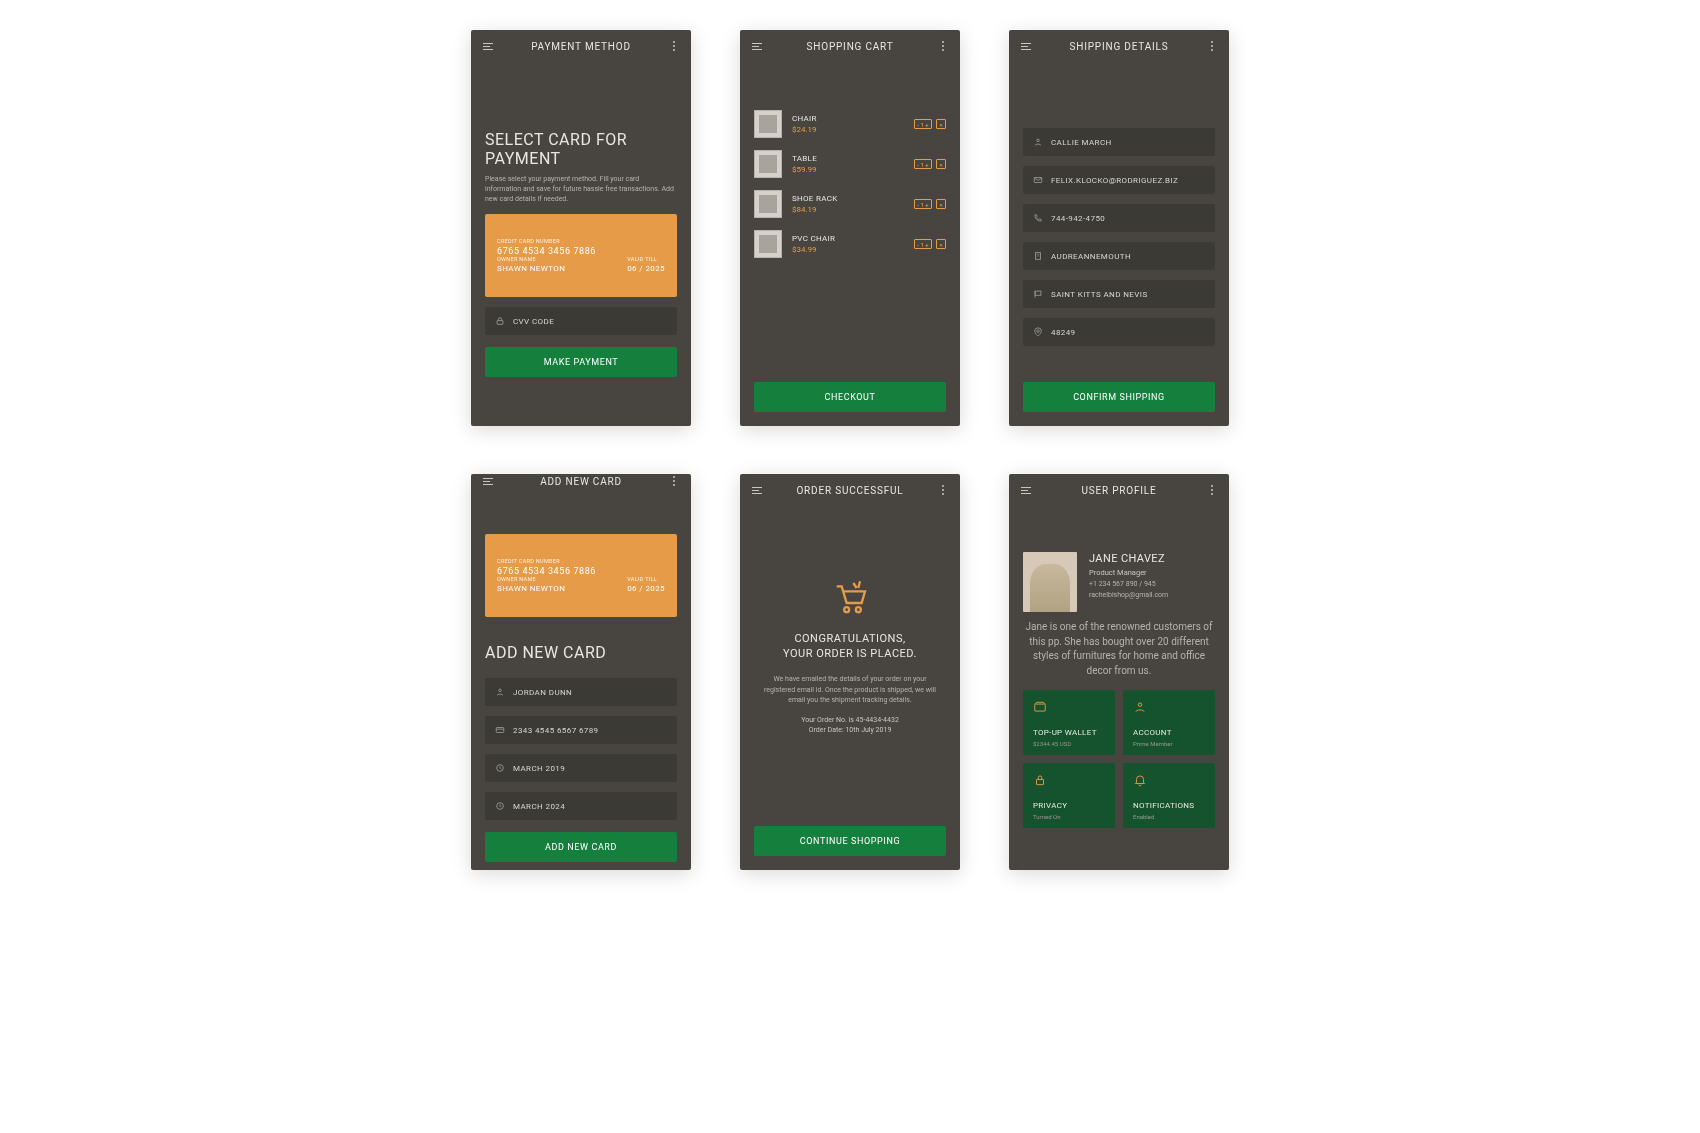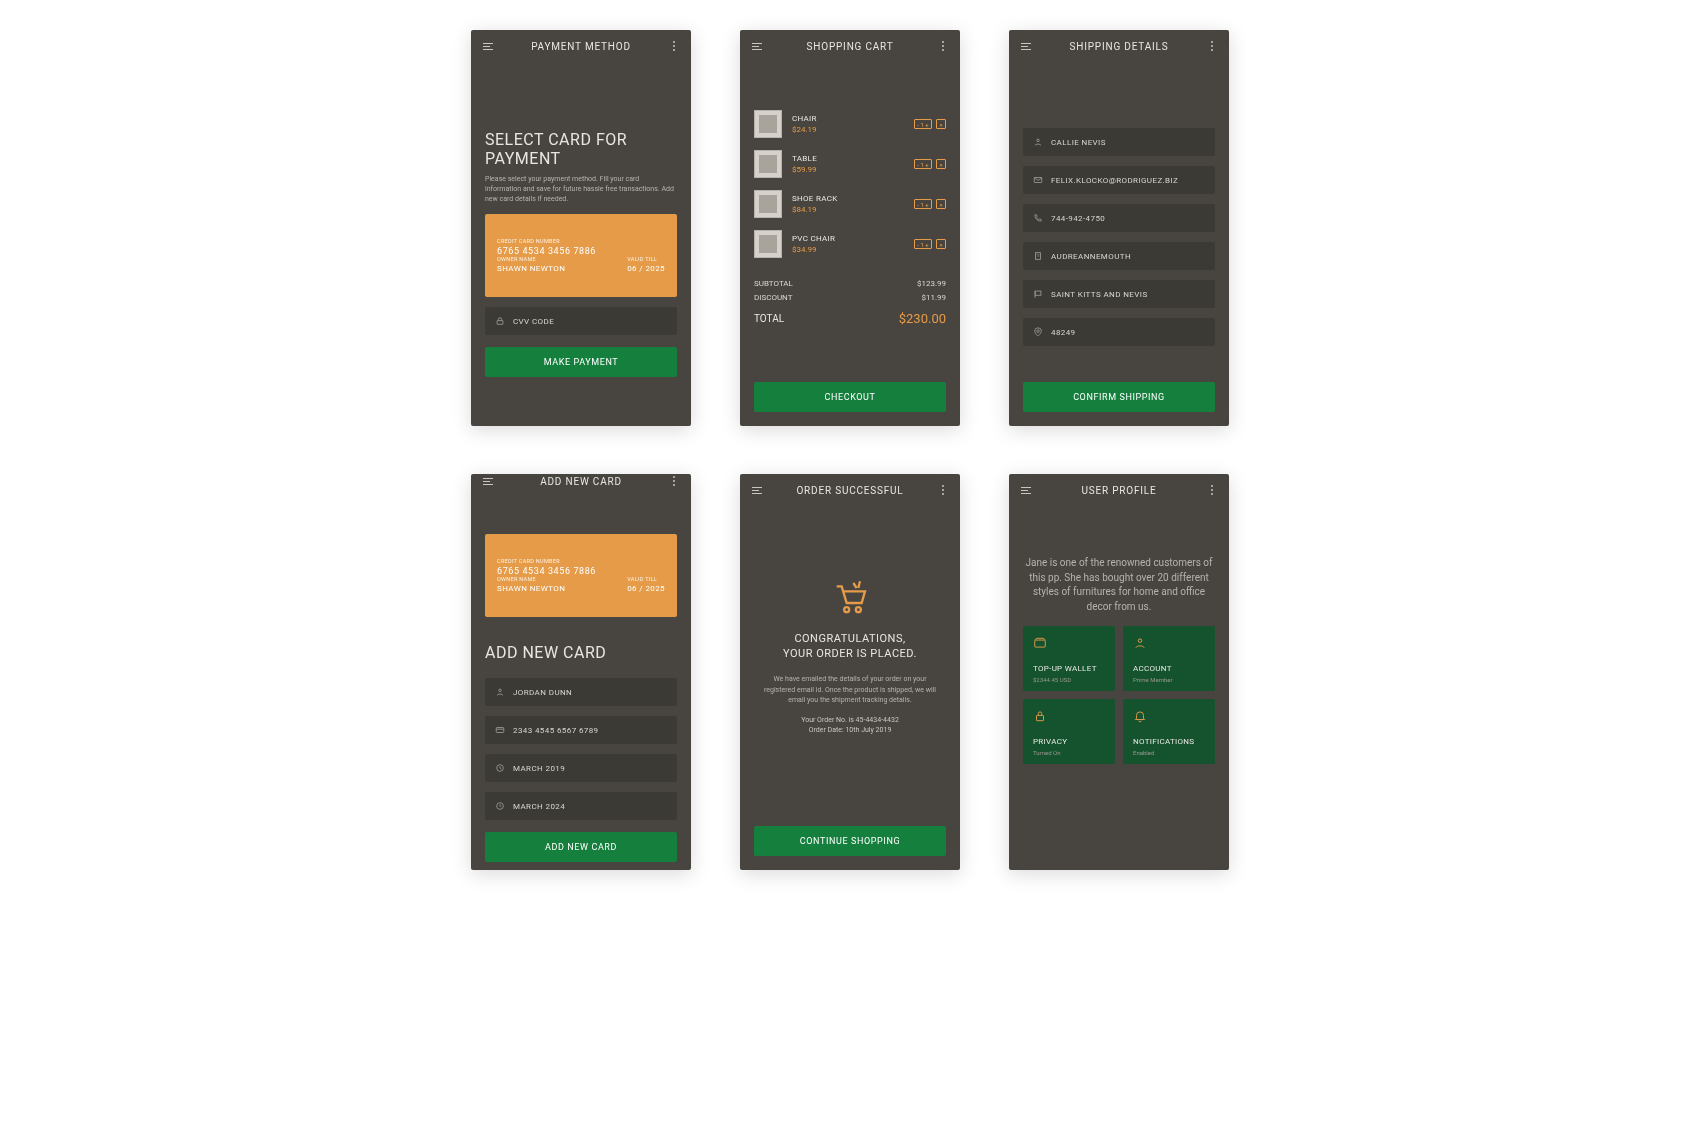--- a/index.html
+++ b/index.html
@@ -289,34 +289,20 @@
         <div class="cart-thumb"></div>
         <div class="cart-info">
             <div class="cart-name">PVC CHAIR</div>
             <div class="cart-price">$34.99</div>
           </div>
         <div class="qty">
             <span>- 1 +</span>
             <span>×</span>
           </div>
       </div>
-      <div class="summary">
-        <div class="sum-row">
-            <span class="l">SUBTOTAL</span>
-            <span class="v">$123.99</span>
-          </div>
-        <div class="sum-row">
-            <span class="l">DISCOUNT</span>
-            <span class="v">$11.99</span>
-          </div>
-        <div class="sum-row total">
-            <span class="l">TOTAL</span>
-            <span class="v">$230.00</span>
-          </div>
-      </div>
       <div class="spacer"></div>
       <div class="btn-primary">CHECKOUT</div>
     </div>
   </div>
 
   <div class="screen">
     <div class="topbar">
       <div class="hamburger">
           <span></span>
           <span></span>
@@ -329,21 +315,21 @@
           <span></span>
         </div>
     </div>
     <div class="content">
       <div style="height:14px"></div>
       <div class="input-field">
           <svg class="icon" viewBox="0 0 24 24" fill="none" stroke="#c9c5bf" stroke-width="2">
             <circle cx="12" cy="8" r="3"></circle>
             <path d="M5 20c1-4 13-4 14 0"></path>
           </svg>
-          <span class="txt">CALLIE NEVIS</span>
+          <span class="txt">CALLIE MARCH</span>
         </div>
       <div class="input-field">
           <svg class="icon" viewBox="0 0 24 24" fill="none" stroke="#c9c5bf" stroke-width="2">
             <rect x="3" y="6" width="18" height="12" rx="1"></rect>
             <path d="M3 7l9 6 9-6"></path>
           </svg>
           <span class="txt">FELIX.KLOCKO@RODRIGUEZ.BIZ</span>
         </div>
       <div class="input-field">
           <svg class="icon" viewBox="0 0 24 24" fill="none" stroke="#c9c5bf" stroke-width="2">
@@ -479,20 +465,29 @@
           <span></span>
         </div>
       <div class="title">USER PROFILE</div>
       <div class="dots">
           <span></span>
           <span></span>
           <span></span>
         </div>
     </div>
     <div class="content">
+      <div class="profile-top">
+        <div class="avatar"></div>
+        <div class="p-info">
+          <div class="p-name">JANE CHAVEZ</div>
+          <div class="p-role">Product Manager</div>
+          <div class="p-line">+1 234 567 890 / 945</div>
+          <div class="p-line">rachelbishop@gmail.com</div>
+        </div>
+      </div>
       <div class="p-bio">Jane is one of the renowned customers of this pp. She has bought over 20 different styles of furnitures for home and office decor from us.</div>
       <div class="tiles">
         <div class="tile">
           <svg class="tile-icon" viewBox="0 0 24 24" fill="none" stroke="#e59b48" stroke-width="1.6">
               <rect x="3" y="7" width="18" height="12" rx="1"></rect>
               <path d="M3 7l3-3h12l3 3"></path>
             </svg>
           <div class="tile-t">TOP-UP WALLET</div>
           <div class="tile-s">$2344.45 USD</div>
         </div>

